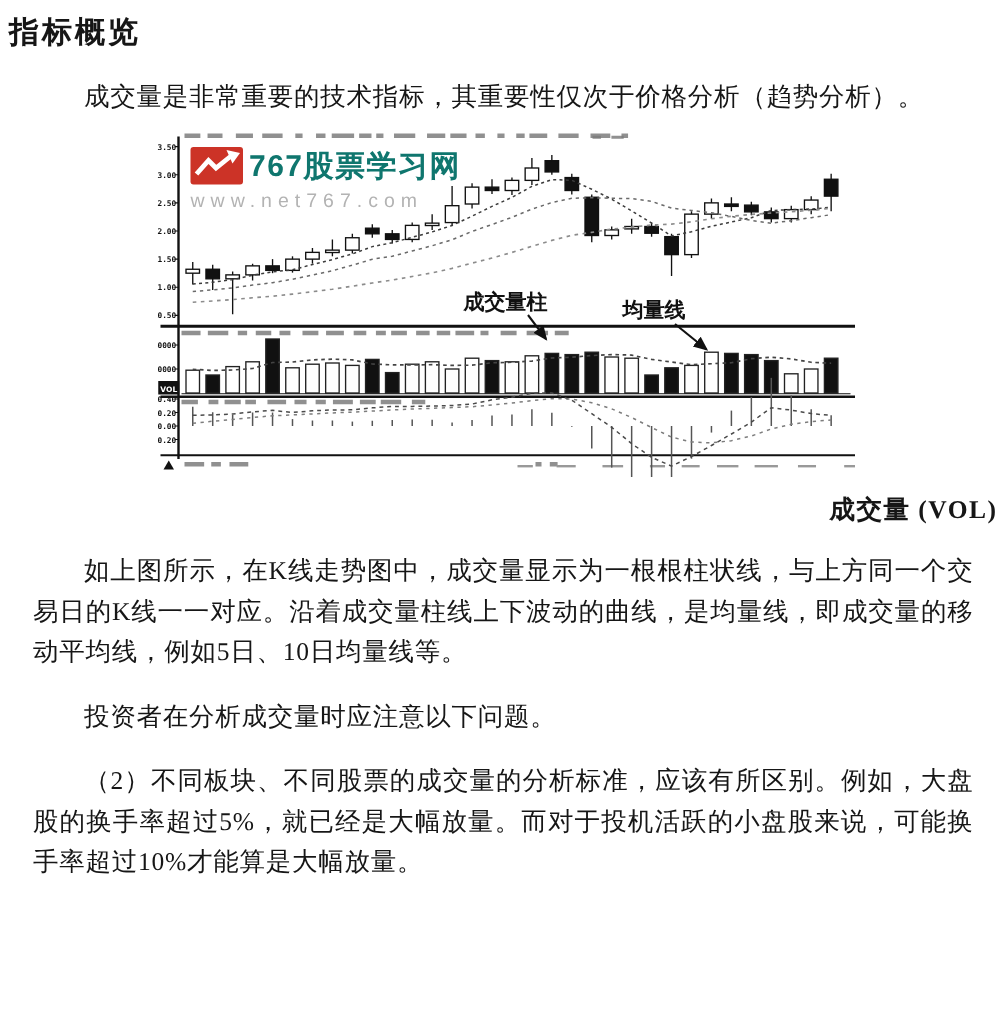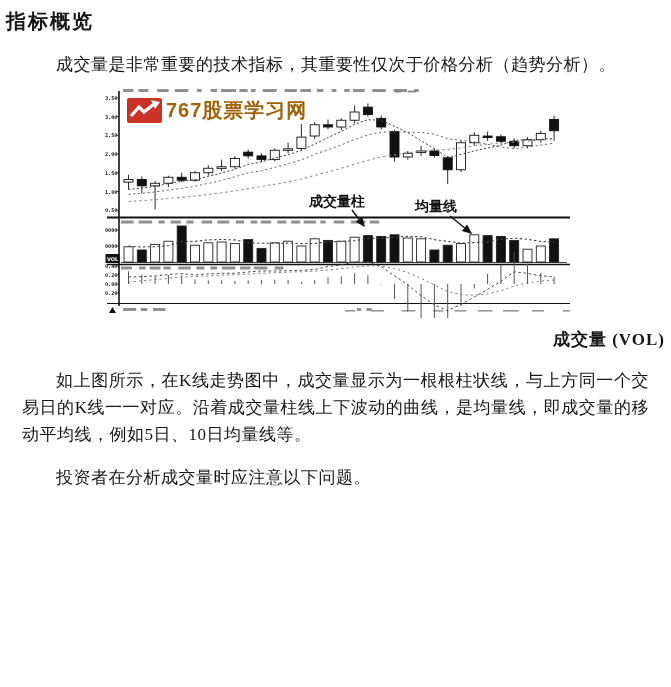--- a/index.html
+++ b/index.html
@@ -7,21 +7,21 @@
        font-family:"Liberation Serif","DejaVu Serif",serif;}
   .page{padding:2px 6px 0 6px;}
   h1.title{font-size:20px;font-weight:bold;margin:6px 0 12px 0;letter-spacing:2px;}
   p.body-par{font-size:17px;line-height:27px;text-indent:2em;margin:16px;text-align:justify;letter-spacing:0.5px;}
   p.intro{margin-bottom:10px;}
   .chart-wrap{position:relative;width:465px;height:230px;margin:0 0 10px 99px;}
   .chart-wrap svg.main{position:absolute;left:0;top:0;}
   .watermark{position:absolute;left:22px;top:9px;pointer-events:none;}
   .wm-row{display:flex;align-items:center;gap:4px;}
   .wm-logo{display:inline-block;width:35px;height:25px;background:#cc3327;border-radius:2px;}
-  .wm-brand{font-size:20px;font-weight:bold;color:#a16207;letter-spacing:1px;
+  .wm-brand{font-size:20px;font-weight:bold;color:#0f766e;letter-spacing:1px;
             font-family:"Liberation Sans","DejaVu Sans",sans-serif;}
   .wm-site{font-size:13px;color:#b3b3b3;letter-spacing:4px;margin-top:2px;
            font-family:"Liberation Sans","DejaVu Sans",sans-serif;}
   .caption{font-size:17px;font-weight:bold;text-align:right;margin:2px 0 12px 0;letter-spacing:1px;}
 </style>
 </head>
 <body>
 
 <div class="page">
 
@@ -279,21 +279,23 @@
     <div class="watermark">
       <div class="wm-row">
         <span class="wm-logo">
           <svg width="35" height="25" viewBox="0 0 35 25">
             <polyline points="4,18 12,9 17,14 27,6" fill="none" stroke="#ffffff" stroke-width="3.2"></polyline>
             <path d="M24,2 L33,4 L28,11 Z" fill="#ffffff"></path>
           </svg>
         </span>
         <span class="wm-brand">767股票学习网</span>
       </div>
+      <div class="wm-site">www.net767.com</div>
     </div>
   </div>
 
   <div class="caption">成交量 (VOL)</div>
 
   <p class="body-par">如上图所示，在K线走势图中，成交量显示为一根根柱状线，与上方同一个交易日的K线一一对应。沿着成交量柱线上下波动的曲线，是均量线，即成交量的移动平均线，例如5日、10日均量线等。</p>
   <p class="body-par">投资者在分析成交量时应注意以下问题。</p>
+  <p class="body-par">（2）不同板块、不同股票的成交量的分析标准，应该有所区别。例如，大盘股的换手率超过5%，就已经是大幅放量。而对于投机活跃的小盘股来说，可能换手率超过10%才能算是大幅放量。</p>
 
 </div>
 
 </body></html>

